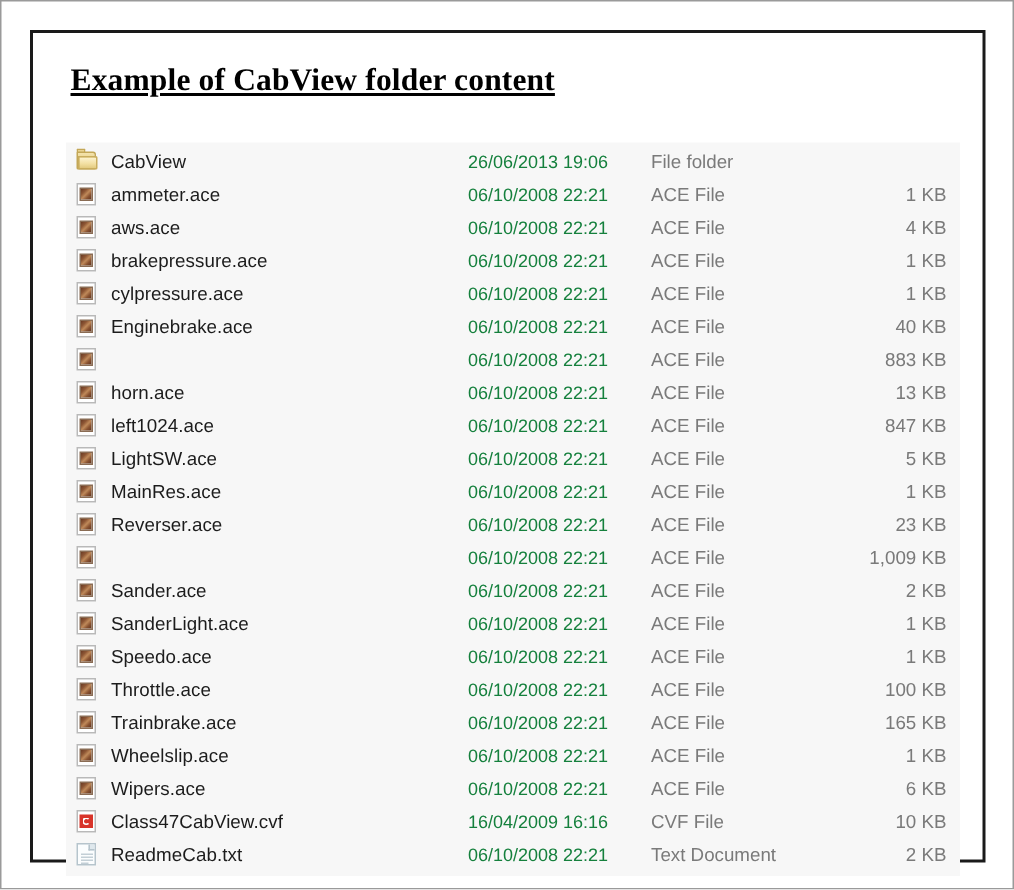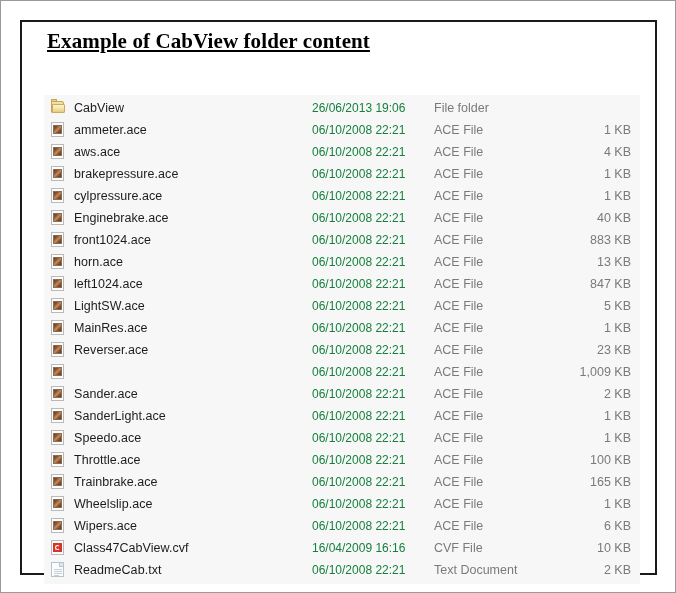--- a/index.html
+++ b/index.html
@@ -33,21 +33,21 @@
     height: 555px;
     box-sizing: border-box;
     border: 2px solid #1a1a1a;
     background: #ffffff;
   }
 
   
   #title {
     position: absolute;
     left: 25px;
-    top: 7px;
+    top: 19px;
     font-family: "Liberation Serif", "DejaVu Serif", serif;
     font-weight: bold;
     font-size: 21px;
     line-height: 24px;
     color: #000000;
     text-decoration: underline;
     text-underline-offset: 2px;
     white-space: nowrap;
     letter-spacing: 0.1px;
   }
@@ -285,21 +285,20 @@
           </span>
           <span class="cell-name">Enginebrake.ace</span>
           <span class="cell-date">06/10/2008 22:21</span>
           <span class="cell-type">ACE File</span>
           <span class="cell-size">40 KB</span>
         </div>
         <div class="row">
           <span class="ic-ace">
             <span class="thumb"></span>
           </span>
-          <span class="cell-name">front1024.ace</span>
           <span class="cell-date">06/10/2008 22:21</span>
           <span class="cell-type">ACE File</span>
           <span class="cell-size">883 KB</span>
         </div>
         <div class="row">
           <span class="ic-ace">
             <span class="thumb"></span>
           </span>
           <span class="cell-name">horn.ace</span>
           <span class="cell-date">06/10/2008 22:21</span>

